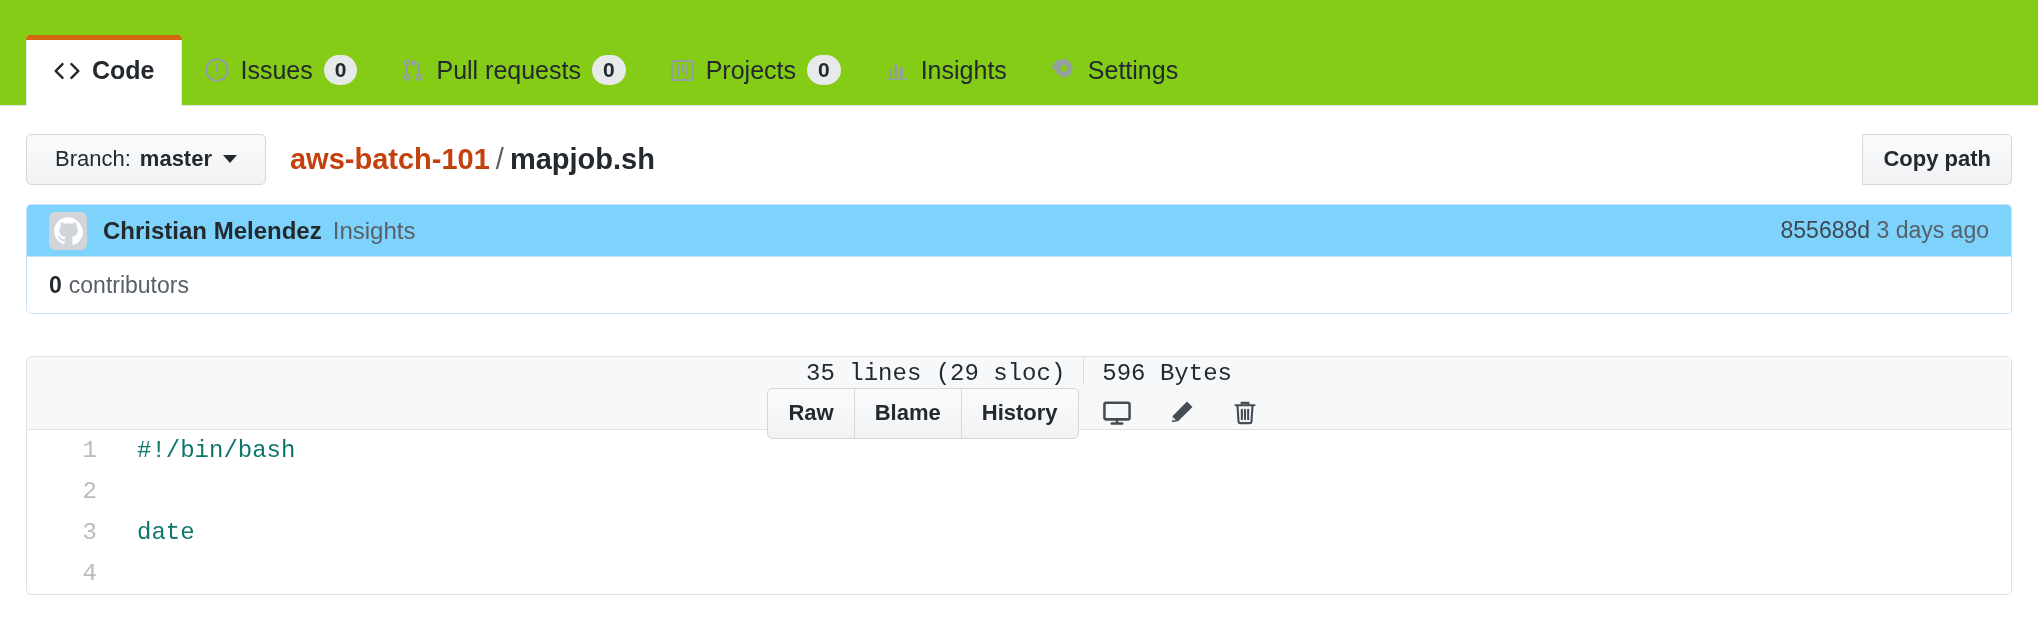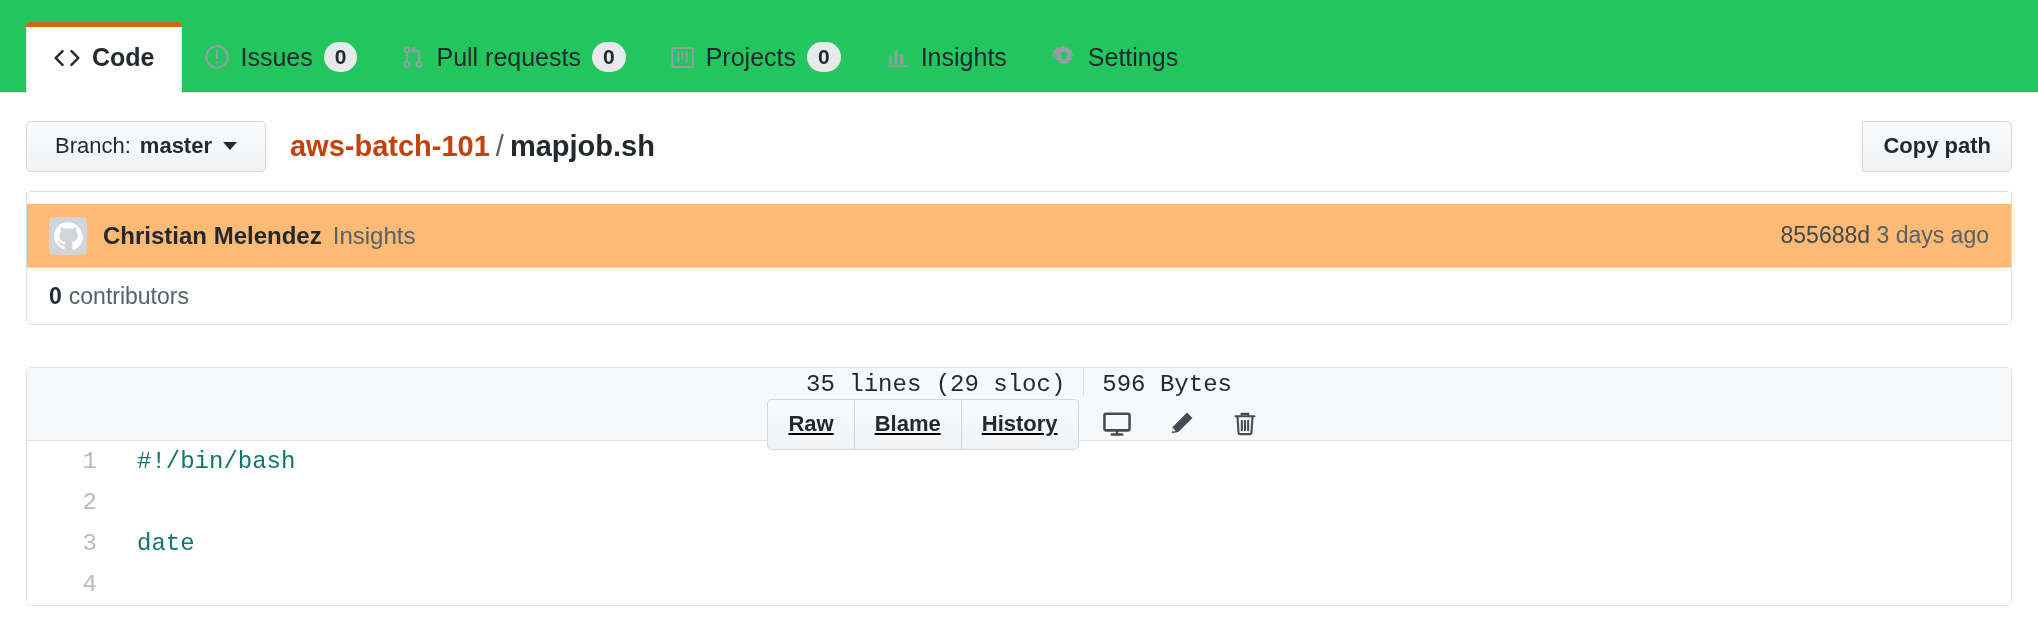--- a/index.html
+++ b/index.html
@@ -7,22 +7,22 @@
     margin: 0; padding: 0;
     width: 2038px; height: 640px;
     background: #ffffff;
     font-family: "Liberation Sans", sans-serif;
     -webkit-font-smoothing: antialiased;
   }
 
   
   .repo-nav {
     position: relative;
-    height: 93px;
-    background: #22c55e;
+    height: 106px;
+    background: #84cc16;
     border-bottom: 1px solid #e1e4e8;
     display: flex;
     align-items: flex-end;
     padding-left: 26px;
   }
   .nav-tab {
     position: relative;
     display: flex;
     align-items: center;
     gap: 11px;
@@ -130,25 +130,24 @@
   
   .commit-box {
     margin-top: 16px;
     border: 1px solid #c8e1ff;
     border-radius: 5px;
     overflow: hidden;
   }
   .commit-row {
     display: flex;
     align-items: center;
-    background: #fdba74;
+    background: #7dd3fc;
     padding: 0 22px;
-    height: 64px;
+    height: 52px;
     border-bottom: 1px solid #c8e1ff;
-    margin-top: 12px;
   }
   .avatar {
     width: 38px; height: 38px;
     border-radius: 6px;
     background: #d1d5da;
     display: inline-flex;
     align-items: center;
     justify-content: center;
     color: #ffffff;
     flex: 0 0 auto;
@@ -205,21 +204,21 @@
     color: #24292e;
     white-space: nowrap;
   }
   .file-info .divider {
     display: inline-block;
     width: 1px; height: 28px;
     background: #d8dbdf;
     vertical-align: -5px;
     margin: 0 18px;
   }
-  .file-actions { display: flex; align-items: center; gap: 0; text-decoration: underline; }
+  .file-actions { display: flex; align-items: center; gap: 0; }
   .icon-btn {
     display: inline-flex;
     align-items: center;
     justify-content: center;
     width: 52px; height: 52px;
     color: #444d56;
     cursor: pointer;
     margin-left: 12px;
   }
   .icon-btn:first-of-type { margin-left: 22px; }

